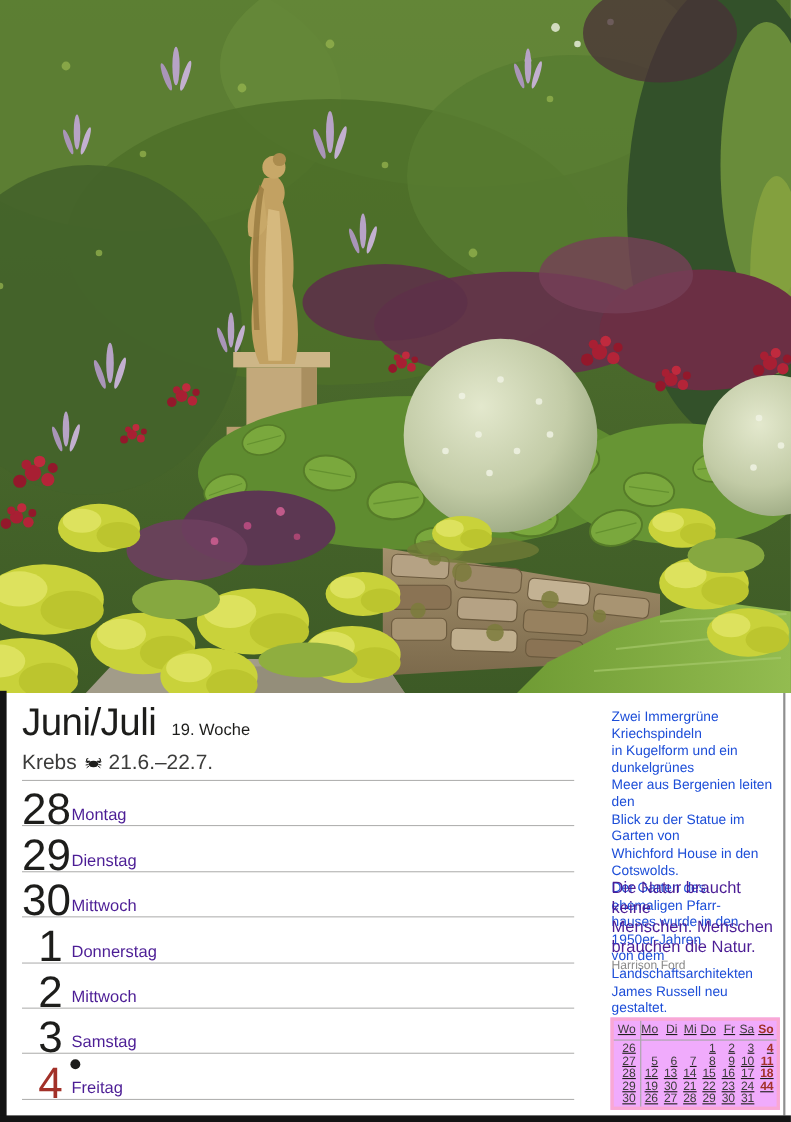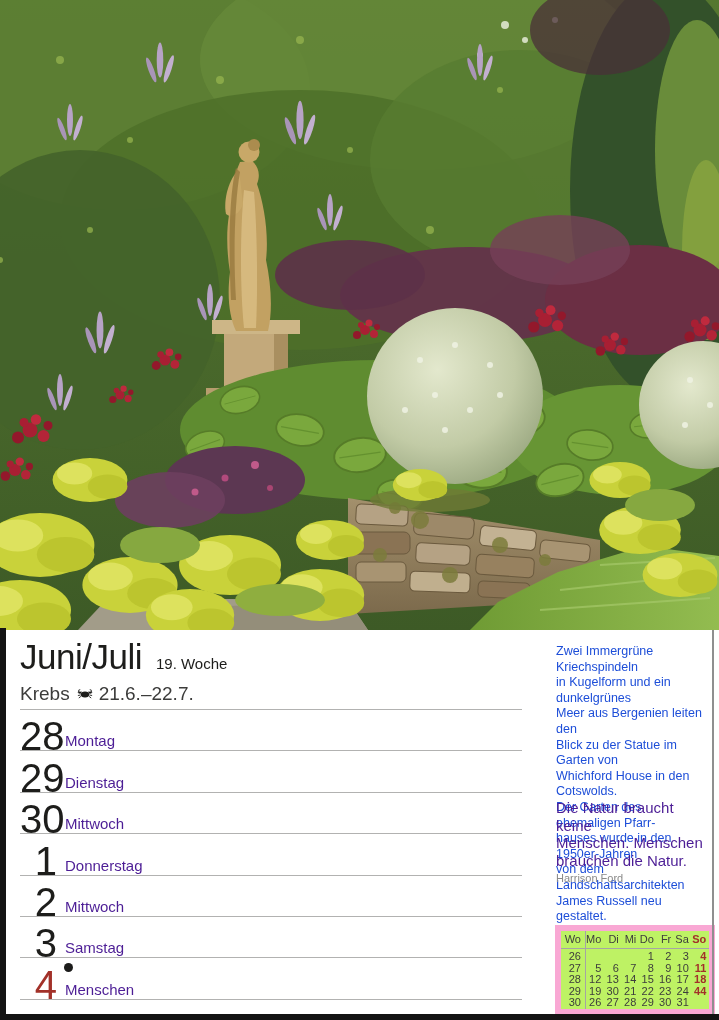--- a/index.html
+++ b/index.html
@@ -33,21 +33,21 @@
   .day-row.has-moon .moon-dot{display:block;}
 
   
   .right-col{position:absolute;left:556px;width:148px;z-index:2;}
   .photo-caption{top:644px;font-size:12.5px;line-height:15.6px;color:#1d4ed8;white-space:pre-line;}
   .quote-block{top:799px;}
   .quote-text{font-size:15px;line-height:17.5px;color:#4c1d95;white-space:pre-line;}
   .quote-author{margin-top:3px;font-size:11px;color:#8a8a89;}
 
   
-  .mini-cal{position:absolute;left:555px;top:925px;z-index:2;border:6px solid #f9a8d4;background:#bef264;}
+  .mini-cal{position:absolute;left:555px;top:925px;z-index:2;border:3px solid #f9a8d4;background:#f0abfc;text-decoration:underline;}
   .mini-cal table{border-collapse:collapse;font-size:11px;color:#3d3d3c;}
   .mini-cal th,.mini-cal td{font-weight:400;text-align:right;padding:0 3px 0 0;height:11.6px;line-height:11.6px;white-space:nowrap;}
   .mini-cal thead th{height:17px;line-height:17px;border-bottom:1px solid #a5a5a4;}
   .mini-cal .wk{width:20px;border-right:1px solid #a5a5a4;padding-right:4px;}
   .mini-cal th:not(.wk),.mini-cal td:not(.wk){width:14.5px;}
   .mini-cal .red{color:#a23129;font-weight:700;}
   .mini-cal tbody tr:first-child td{padding-top:2px;}
 </style>
 </head>
 <body>
@@ -316,21 +316,21 @@
 
     <div class="day-row">
       <span class="day-num">3</span>
 
       <span class="day-name">Samstag</span>
     </div>
 
     <div class="day-row red has-moon">
       <span class="day-num">4</span>
       <span class="moon-dot"></span>
-      <span class="day-name">Menschen</span>
+      <span class="day-name">Freitag</span>
     </div>
   </div>
 
   <div class="right-col photo-caption">Zwei Immergrüne Kriechspindeln
 in Kugelform und ein dunkelgrünes
 Meer aus Bergenien leiten den
 Blick zu der Statue im Garten von
 Whichford House in den Cotswolds.
 Der Garten des ehemaligen Pfarr-
 hauses wurde in den 1950er-Jahren

